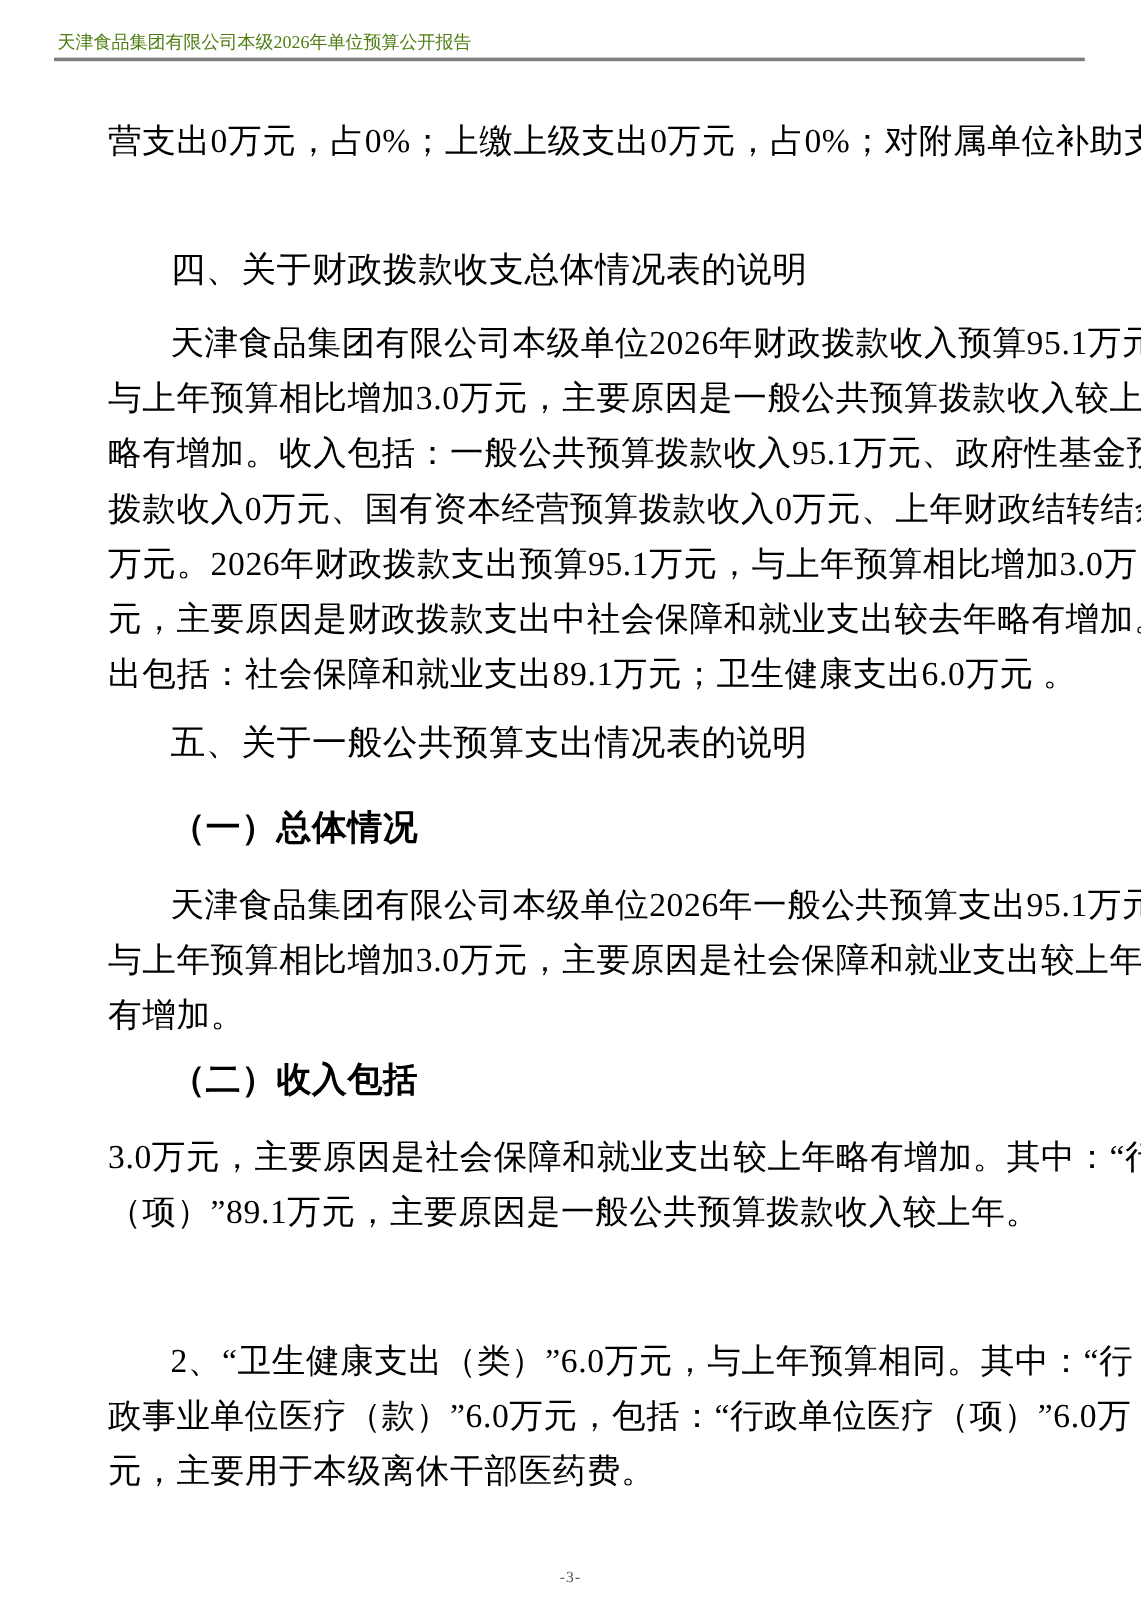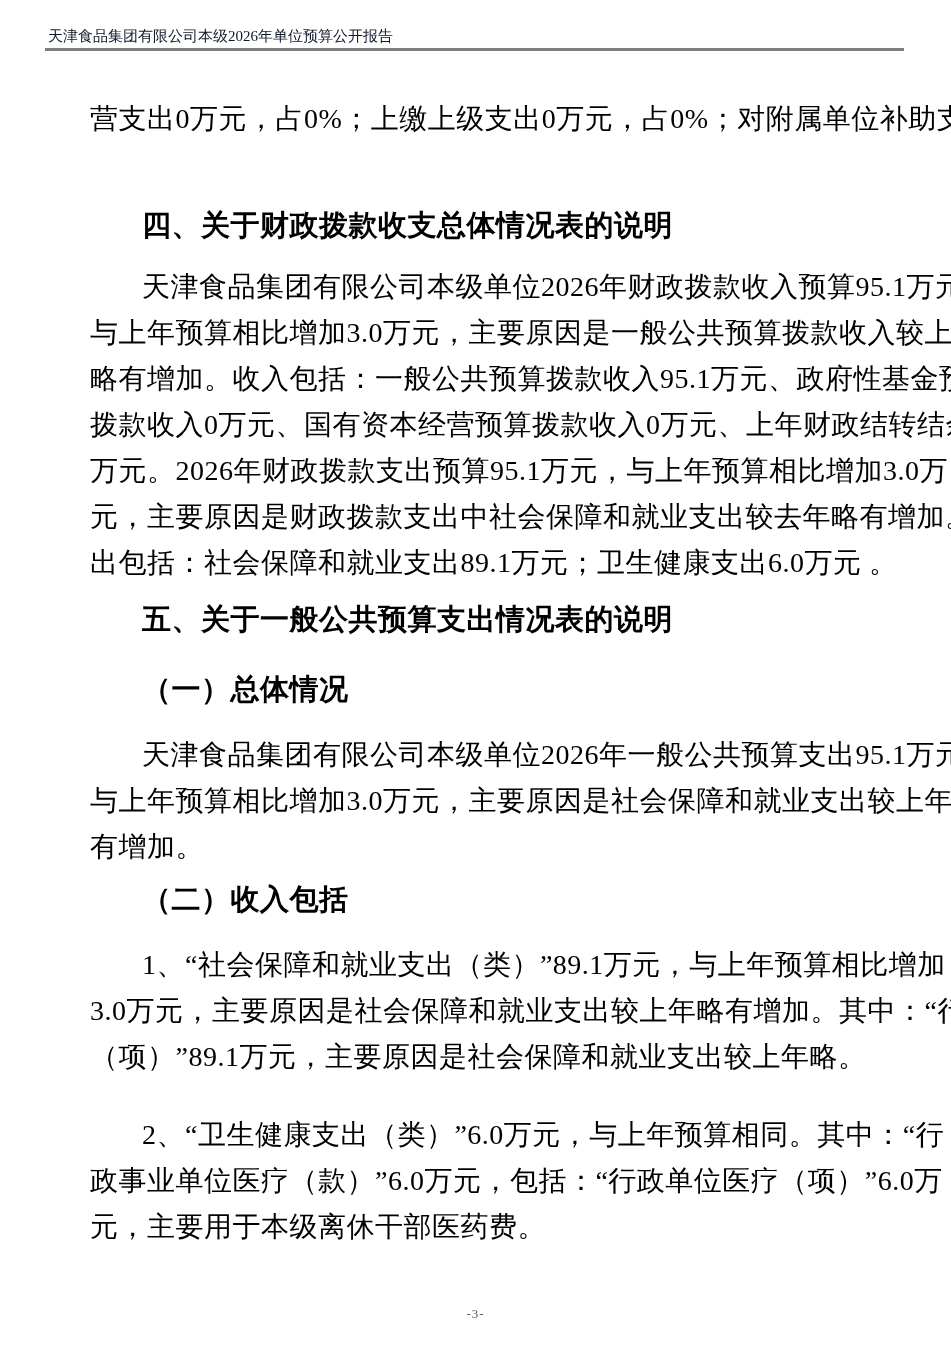--- a/index.html
+++ b/index.html
@@ -17,21 +17,21 @@
     color: #000000;
   }
   
   .header-title {
     position: absolute;
     left: 48px;
     top: 26px;
     font-size: 15px;
     line-height: 20px;
     white-space: nowrap;
-    color: #0f172a;
+    color: #4d7c0f;
     font-family: Liberation Serif, serif;
   }
   .header-rule {
     position: absolute;
     left: 45px;
     top: 48px;
     width: 859px;
     height: 3px;
     background: #7f7f7f;
   }
@@ -46,21 +46,21 @@
     line-height: 46px;
     height: 46px;
     white-space: nowrap;
     letter-spacing: 0.5px;
   }
   .indent {
     padding-left: 52px;
   }
   .h-black .line {               
     font-family: "Liberation Sans", sans-serif;
-    font-weight: bold;
+    font-weight: normal;
     font-size: 29px;
   }
   .h-kai .line {                 
     font-family: "DejaVu Serif", serif;
     font-weight: bold;
     font-size: 29px;
   }
   
   .footer {
     position: absolute;
@@ -111,23 +111,22 @@
     <div class="line indent">天津食品集团有限公司本级单位2026年一般公共预算支出95.1万元，</div>
     <div class="line">与上年预算相比增加3.0万元，主要原因是社会保障和就业支出较上年略</div>
     <div class="line">有增加。</div>
   </div>
 
   <div class="block h-kai" style="top:876px">
     <div class="line indent">（二）收入包括</div>
   </div>
 
   <div class="block" style="top:942px">
-    <div class="line indent">1、“社会保障和就业支出（类）”89.1万元，与上年预算相比增加</div>
     <div class="line">3.0万元，主要原因是社会保障和就业支出较上年略有增加。其中：“行</div>
-    <div class="line">（项）”89.1万元，主要原因是社会保障和就业支出较上年略。</div>
+    <div class="line">（项）”89.1万元，主要原因是一般公共预算拨款收入较上年。</div>
   </div>
 
   <div class="block" style="top:1112px">
     <div class="line indent">2、“卫生健康支出（类）”6.0万元，与上年预算相同。其中：“行</div>
     <div class="line">政事业单位医疗（款）”6.0万元，包括：“行政单位医疗（项）”6.0万</div>
     <div class="line">元，主要用于本级离休干部医药费。</div>
   </div>
 
   <div class="footer">
     <span>-3-</span>

